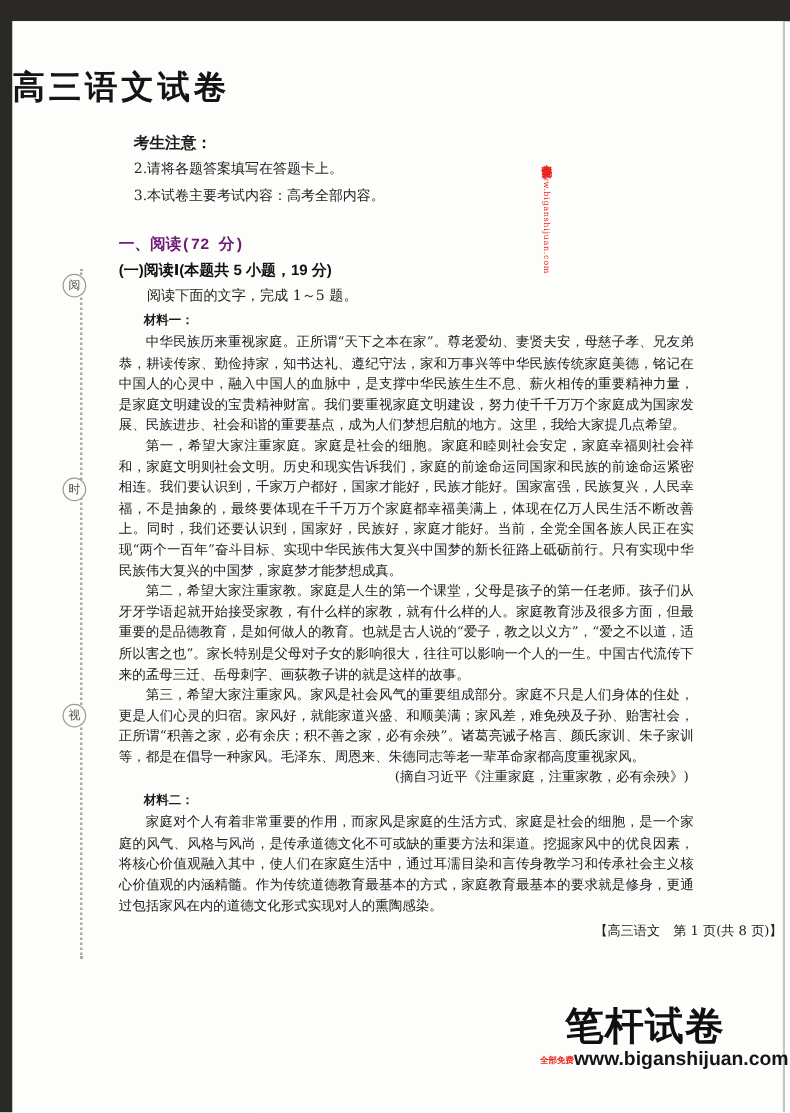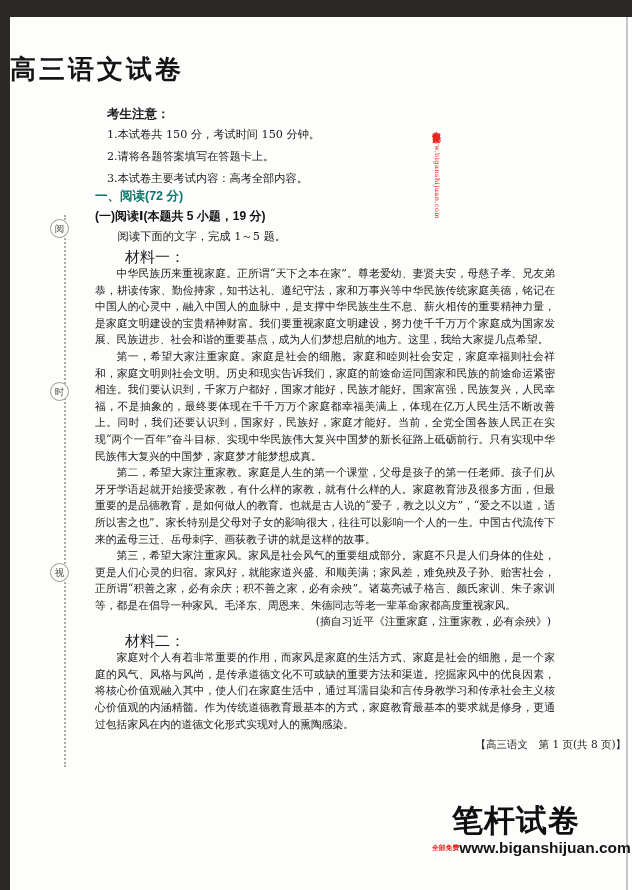--- a/index.html
+++ b/index.html
@@ -13,26 +13,26 @@
   .title{position:absolute;left:0;right:0;top:35px;text-align:left;
          font-family:"Liberation Sans","DejaVu Sans",sans-serif;
          font-size:26px;font-weight:900;letter-spacing:3px;color:#151515;}
 
   .notice{position:absolute;left:97px;top:87px;width:320px;}
   .notice-h{font-size:12.5px;font-weight:700;line-height:20px;
             font-family:"Liberation Sans","DejaVu Sans",sans-serif;}
   .notice-i{font-size:11.2px;line-height:22px;color:#222;}
 
   .content{position:absolute;left:85px;top:169px;width:460px;}
-  .sec{font-size:12.5px;font-weight:700;line-height:20px;color:#0f766e;
-       font-family:Liberation Sans, sans-serif;}
+  .sec{font-size:12.5px;font-weight:700;line-height:20px;color:#701a75;
+       font-family:Liberation Mono, monospace;}
   .sub{font-size:12px;font-weight:700;line-height:21px;color:#111;
        font-family:"Liberation Sans","DejaVu Sans",sans-serif;}
   .ins{font-size:11.3px;line-height:20px;padding-left:2em;}
-  .lab{font-size:15px;font-weight:400;line-height:19px;padding-left:2em;
+  .lab{font-size:10px;font-weight:700;line-height:19px;padding-left:2em;
        font-family:"Liberation Sans","DejaVu Sans",sans-serif;}
   .content p{margin:0;font-size:10.8px;line-height:16.6px;text-align:justify;
              text-indent:2em;color:#202020;}
   .src{font-size:10.8px;line-height:16.8px;text-align:right;padding-right:4px;}
 
   .footer{position:absolute;left:0;right:0;top:721px;text-align:right;
           font-size:10.5px;color:#222;}
 
   .seal-line{position:absolute;left:54px;top:198px;height:552px;width:0;
              border-left:2px dotted #8f8f8b;opacity:.75;}
@@ -65,21 +65,20 @@
   <div class="band-top"></div>
   <div class="band-left"></div>
   <div class="edge-right"></div>
 
   <div class="paper">
 
     <div class="title">高三语文试卷</div>
 
     <div class="notice">
       <div class="notice-h">考生注意：</div>
-      <div class="notice-i">1.本试卷共 150 分，考试时间 150 分钟。</div>
       <div class="notice-i">2.请将各题答案填写在答题卡上。</div>
       <div class="notice-i">3.本试卷主要考试内容：高考全部内容。</div>
     </div>
 
     <div class="content">
       <div class="sec">一、阅读(72 分)</div>
       <div class="sub">(一)阅读Ⅰ(本题共 5 小题，19 分)</div>
       <div class="ins">阅读下面的文字，完成 1～5 题。</div>
       <div class="lab">材料一：</div>
       <p>中华民族历来重视家庭。正所谓“天下之本在家”。尊老爱幼、妻贤夫安，母慈子孝、兄友弟恭，耕读传家、勤俭持家，知书达礼、遵纪守法，家和万事兴等中华民族传统家庭美德，铭记在中国人的心灵中，融入中国人的血脉中，是支撑中华民族生生不息、薪火相传的重要精神力量，是家庭文明建设的宝贵精神财富。我们要重视家庭文明建设，努力使千千万万个家庭成为国家发展、民族进步、社会和谐的重要基点，成为人们梦想启航的地方。这里，我给大家提几点希望。</p>

